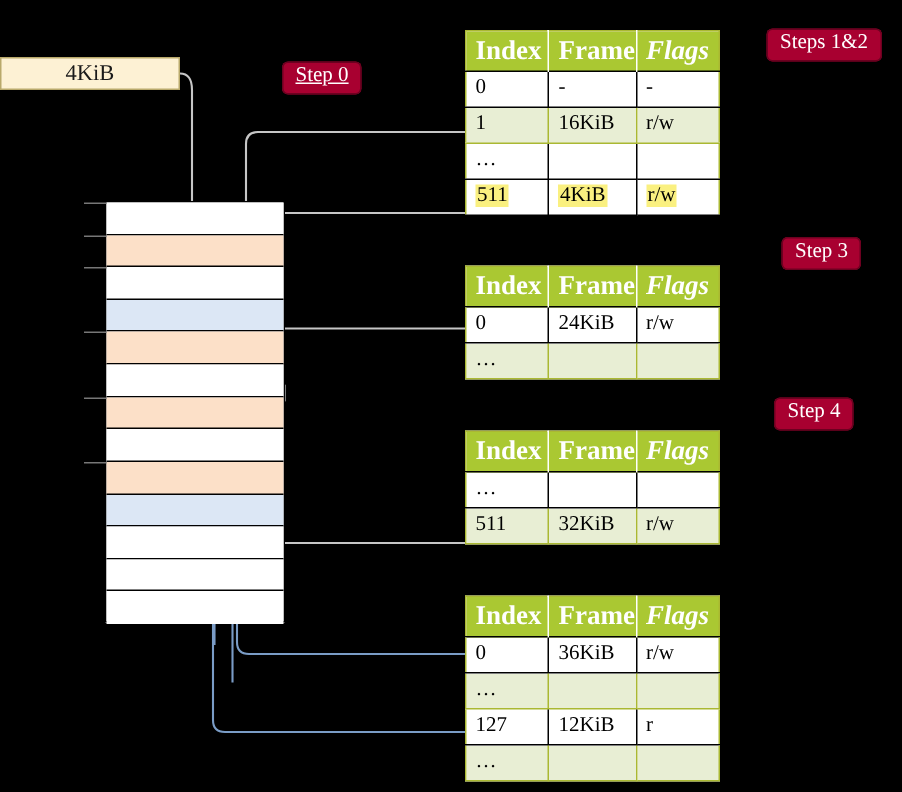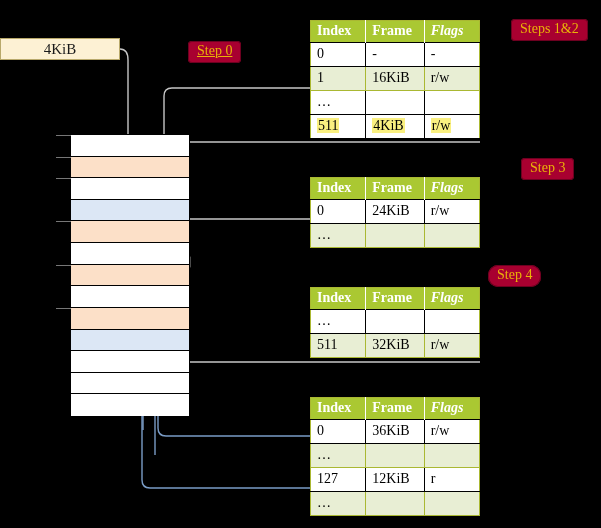--- a/index.html
+++ b/index.html
@@ -21,21 +21,21 @@
     box-sizing:border-box;
     display:flex;align-items:center;justify-content:center;
     font-size:15px;
     color:#1a1a1a;
   }
 
   
   .badge{
     position:absolute;
     background:#a80030;
-    color:#eab308;
+    color:#ffffff;
     font-size:14px;
     padding:2px 9px 3px 9px;
     border-radius:4px;
     white-space:nowrap;
     line-height:1.2;
     box-shadow:0 0 0 1px #6d0020 inset;
   }
 
   
   .memcol{
@@ -66,21 +66,21 @@
     font-size:14px;
     table-layout:fixed;
   }
   .ptable th{
     background:#aac832;
     color:#fff;
     font-weight:bold;
     text-align:left;
     padding:2px 18px 3px 6px;
     border-right:1px solid #fff;
-    font-size:14px;
+    font-size:18px;
   }
   .ptable th:last-child{border-right:none;font-style:italic;}
   .ptable td{
     padding:2px 6px 3px 6px;
     border:1px solid #000;
     border-left:none;border-right:none;
     background:#fff;
     height:18px;
     vertical-align:middle;
     white-space:nowrap;
@@ -141,21 +141,21 @@
   <div class="sizebox" style="left:0px;top:38px;width:120px;height:22px;">
     <span>4KiB</span>
   </div>
 
   <div class="badge" style="left:188px;top:41px;text-decoration:underline;">Step 0</div>
 
   <div class="badge" style="left:511px;top:19px;">Steps 1&amp;2</div>
 
   <div class="badge" style="left:521px;top:158px;font-family:Liberation Serif, serif;">Step 3</div>
 
-  <div class="badge" style="left:488px;top:265px;border-radius:10px;">Step 4</div>
+  <div class="badge" style="left:516px;top:265px;">Step 4</div>
 
   <div class="memcol" id="memcol">
       <div class="memrow" style="top: 0px; height: 21.6154px; background: rgb(255, 255, 255);"></div>
       <div class="memrow" style="top: 21.6154px; height: 21.6154px; background: rgb(252, 224, 200);"></div>
       <div class="memrow" style="top: 43.2308px; height: 21.6154px; background: rgb(255, 255, 255);"></div>
       <div class="memrow" style="top: 64.8462px; height: 21.6154px; background: rgb(220, 231, 245);"></div>
       <div class="memrow" style="top: 86.4615px; height: 21.6154px; background: rgb(252, 224, 200);"></div>
       <div class="memrow" style="top: 108.077px; height: 21.6154px; background: rgb(255, 255, 255);"></div>
       <div class="memrow" style="top: 129.692px; height: 21.6154px; background: rgb(252, 224, 200);"></div>
       <div class="memrow" style="top: 151.308px; height: 21.6154px; background: rgb(255, 255, 255);"></div>

